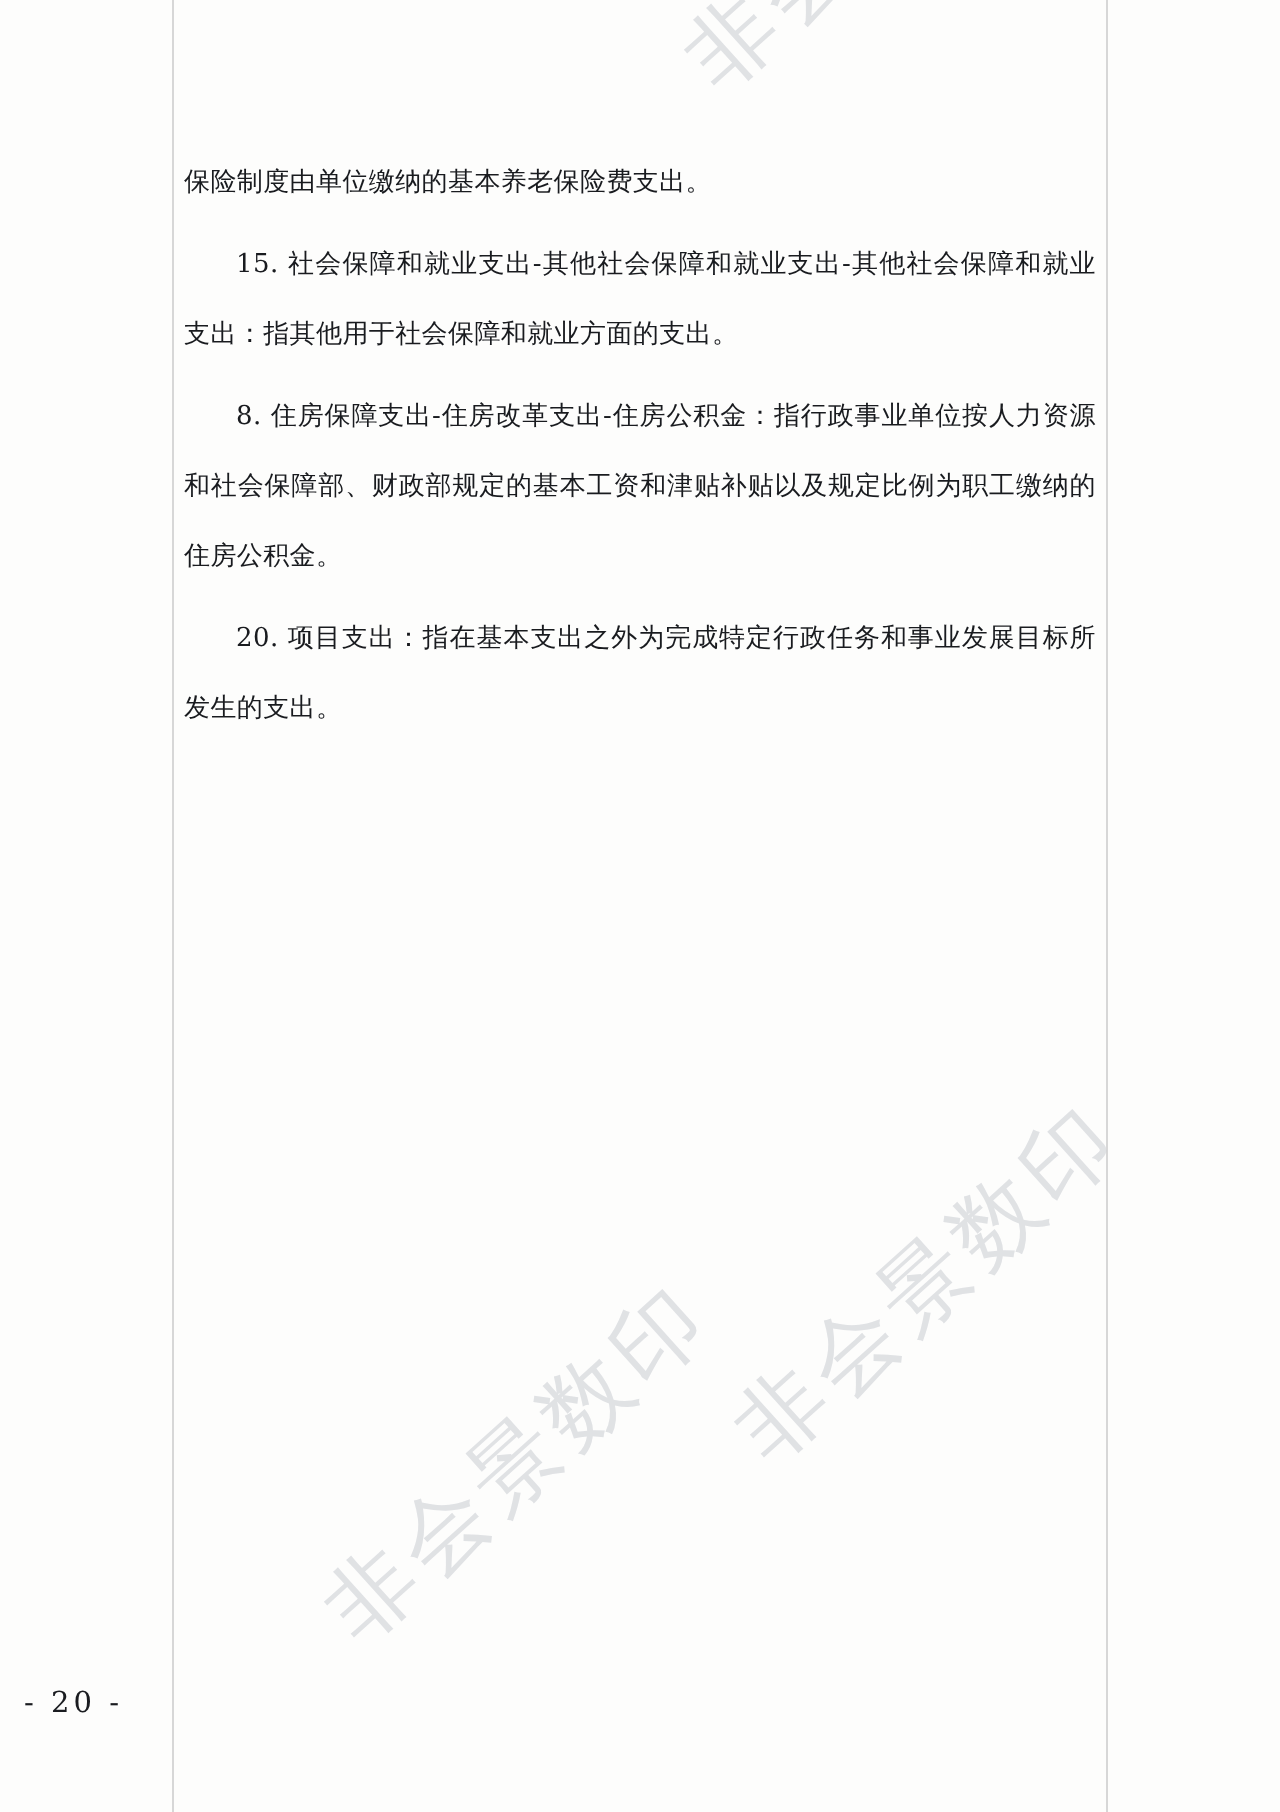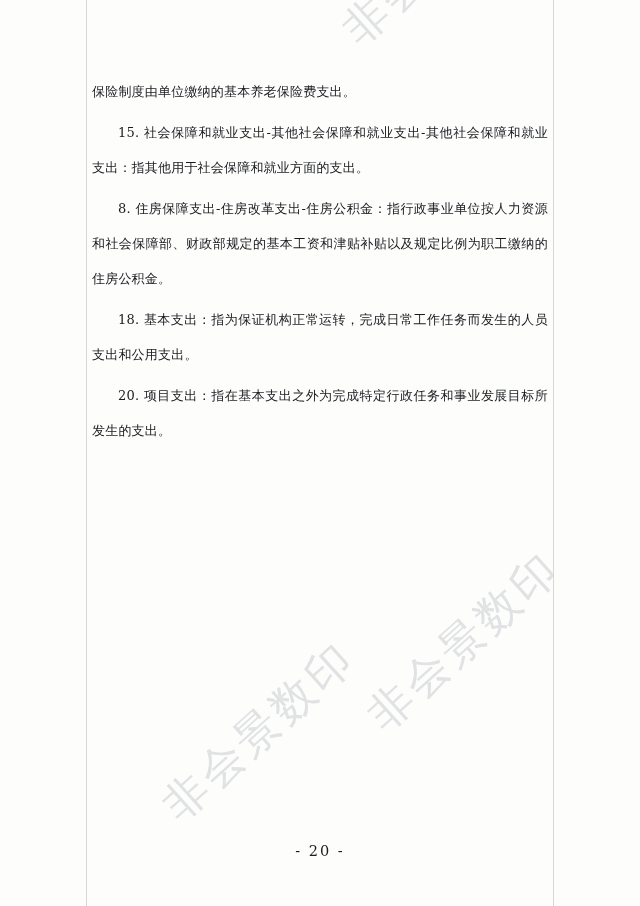--- a/index.html
+++ b/index.html
@@ -94,24 +94,23 @@
   }
   p.indent {
     text-indent: 2em;
   }
   p.cont {
     text-indent: 0;
   }
 
   .footer {
     position: absolute;
-    left: 0;
+    left: 12px;
     right: 0;
     bottom: 46px;
-    text-align: center;
     z-index: 2;
   }
   .page-number {
     font-size: 14.5px;
     color: #1a1c20;
     letter-spacing: 2px;
     font-family: "DejaVu Serif", "Liberation Serif", serif;
   }
 </style>
 </head>
@@ -125,21 +124,20 @@
   <div class="watermark">
     <div class="wm-text wm-1">非会景数印</div>
     <div class="wm-text wm-2">非会景数印</div>
     <div class="wm-text wm-3">非会景数印</div>
   </div>
 
   <div class="content">
     <p class="para cont">保险制度由单位缴纳的基本养老保险费支出。</p>
     <p class="para indent">15. 社会保障和就业支出-其他社会保障和就业支出-其他社会保障和就业支出：指其他用于社会保障和就业方面的支出。</p>
     <p class="para indent">8. 住房保障支出-住房改革支出-住房公积金：指行政事业单位按人力资源和社会保障部、财政部规定的基本工资和津贴补贴以及规定比例为职工缴纳的住房公积金。</p>
-    <p class="para indent">18. 基本支出：指为保证机构正常运转，完成日常工作任务而发生的人员支出和公用支出。</p>
     <p class="para indent">20. 项目支出：指在基本支出之外为完成特定行政任务和事业发展目标所发生的支出。</p>
   </div>
 
   <div class="footer">
     <span class="page-number">- 20 -</span>
   </div>
 
 </div>
 
 </body></html>

